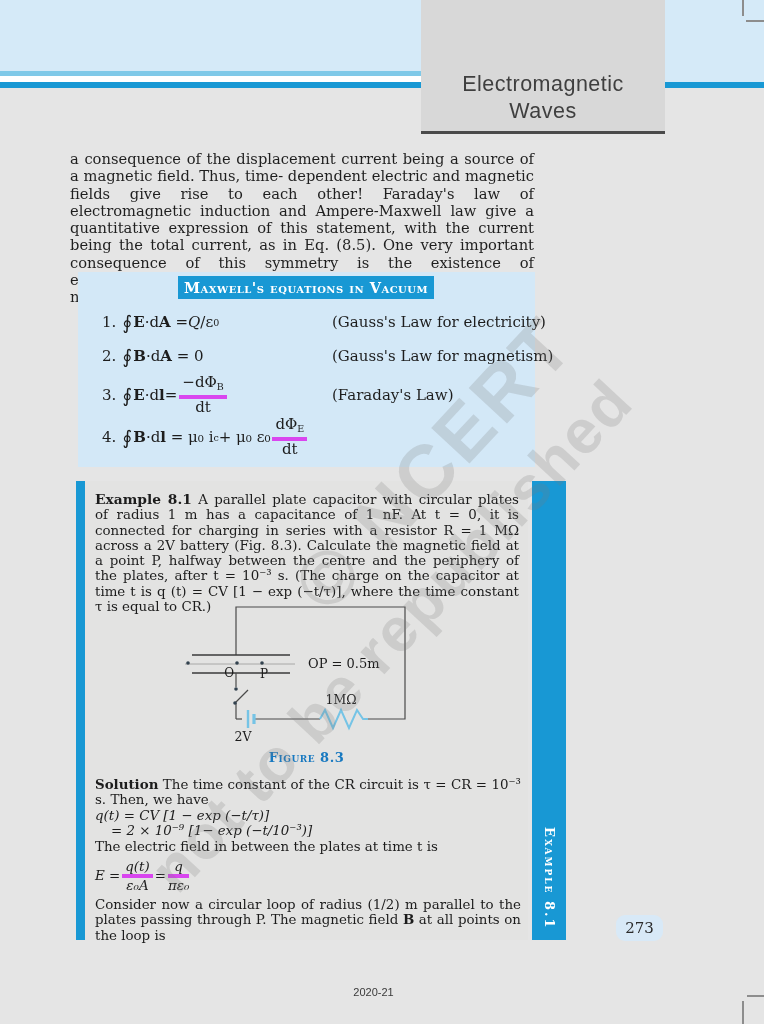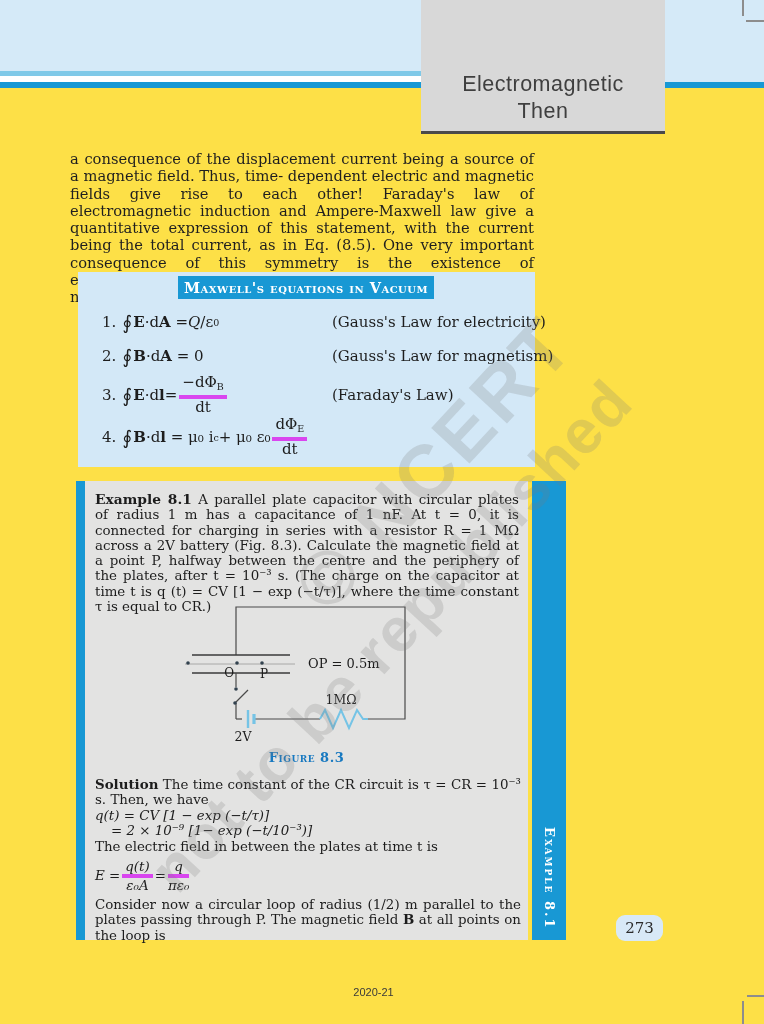--- a/index.html
+++ b/index.html
@@ -1,16 +1,16 @@
 <!DOCTYPE html>
 <html><head>
 <meta charset="utf-8">
 <style>
   html,body{margin:0;padding:0;background:#fff;}
-  #page{position:relative;width:764px;height:1024px;background:#fde047;overflow:hidden;
+  #page{position:relative;width:764px;height:1024px;background:#e5e5e5;overflow:hidden;
         font-family:"DejaVu Serif",serif;color:#222;}
 
   
   .band-light{position:absolute;left:0;top:0;width:764px;height:82px;background:#d5eaf8;}
   .gap-white{position:absolute;left:0;top:76px;width:421px;height:6px;background:#ffffff;}
   .stripe-mid{position:absolute;left:0;top:71px;width:421px;height:5px;background:#7fc9e8;}
   .stripe-dark{position:absolute;left:0;top:82px;width:764px;height:6px;background:#1898d4;}
 
   .title-box{position:absolute;left:421px;top:0;width:244px;height:134px;background:#d8d8d8;
              border-bottom:3px solid #4a4a4a;display:flex;flex-direction:column;
@@ -86,21 +86,21 @@
 
 <div id="page">
 
   <div class="band-light"></div>
   <div class="stripe-mid"></div>
   <div class="gap-white"></div>
   <div class="stripe-dark"></div>
 
   <div class="title-box">
     <div class="line">Electromagnetic</div>
-    <div class="line">Then</div>
+    <div class="line">Waves</div>
   </div>
 
   <div class="crop" style="left:742px;top:0;width:2px;height:16px;"></div>
   <div class="crop" style="left:746px;top:20px;width:18px;height:2px;"></div>
   <div class="crop" style="left:747px;top:995px;width:17px;height:2px;"></div>
   <div class="crop" style="left:742px;top:1001px;width:2px;height:23px;"></div>
 
   <div class="intro">a consequence of the displacement current being a source of a magnetic field. Thus, time- dependent electric and magnetic fields give rise to each other! Faraday's law of electromagnetic induction and Ampere-Maxwell law give a quantitative expression of this statement, with the current being the total current, as in Eq. (8.5). One very important consequence of this symmetry is the existence of electromagnetic waves, which we discuss qualitatively in the next section.</div>
 
   <div class="maxwell">

